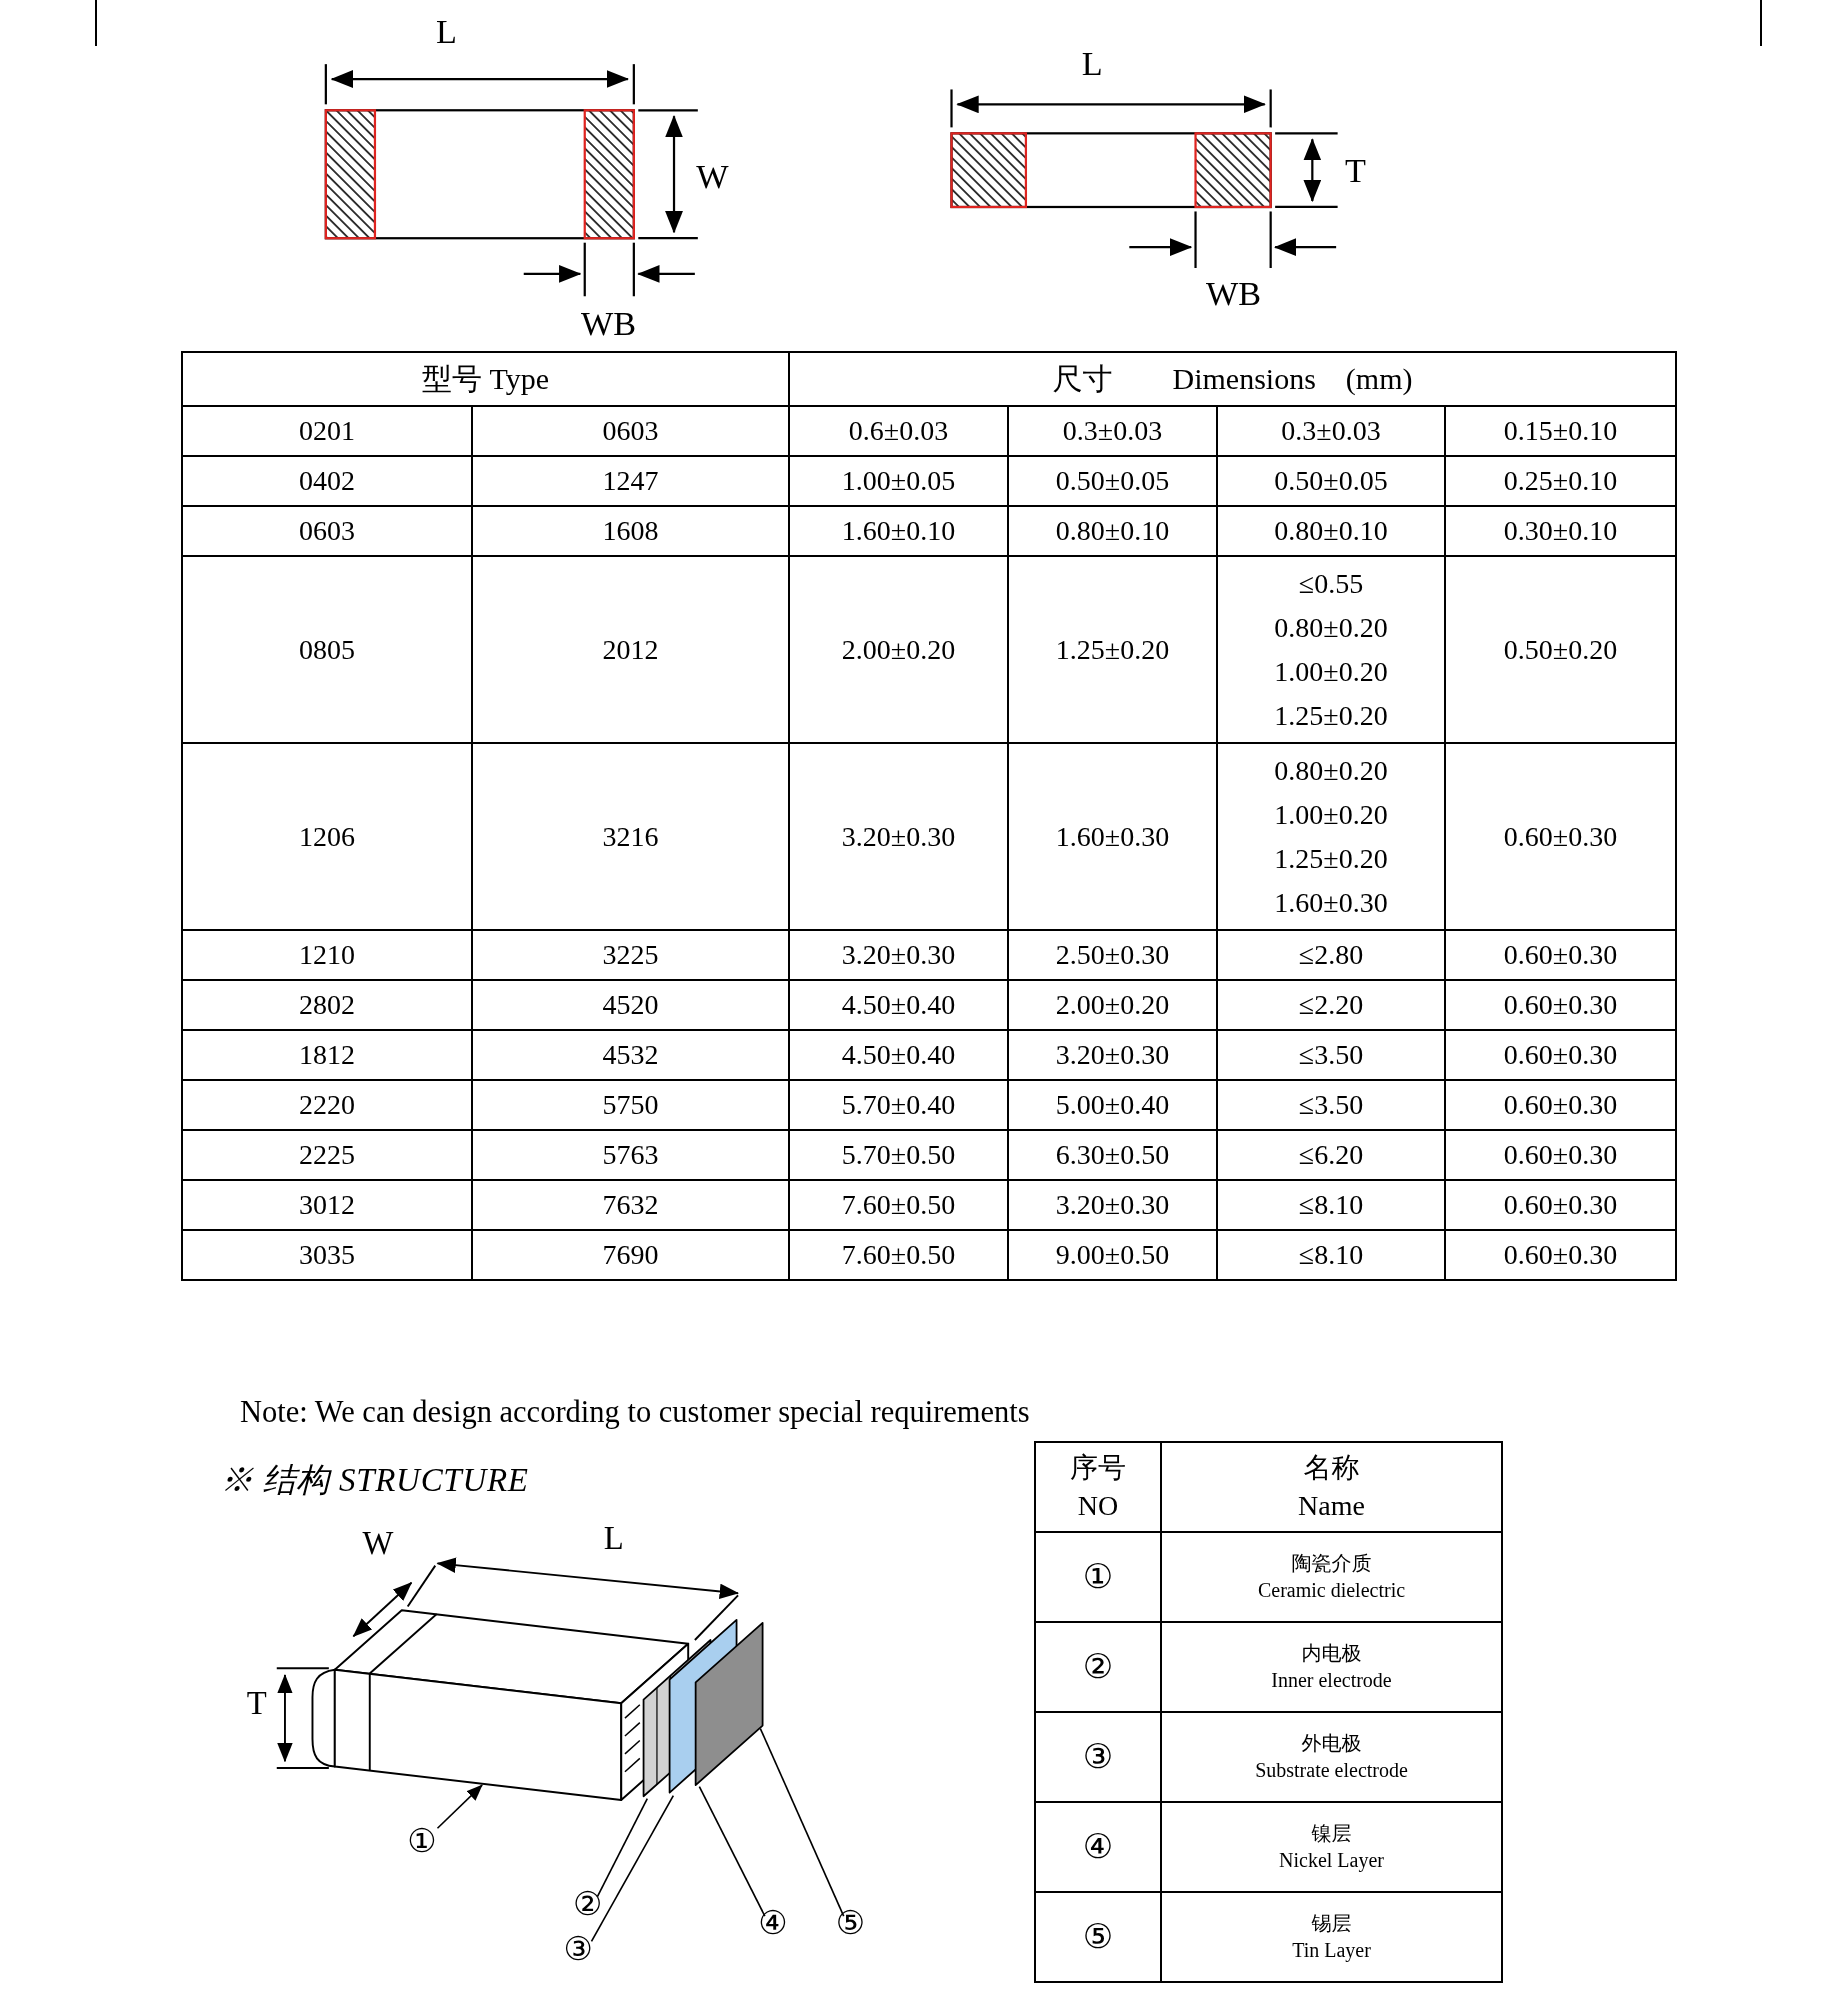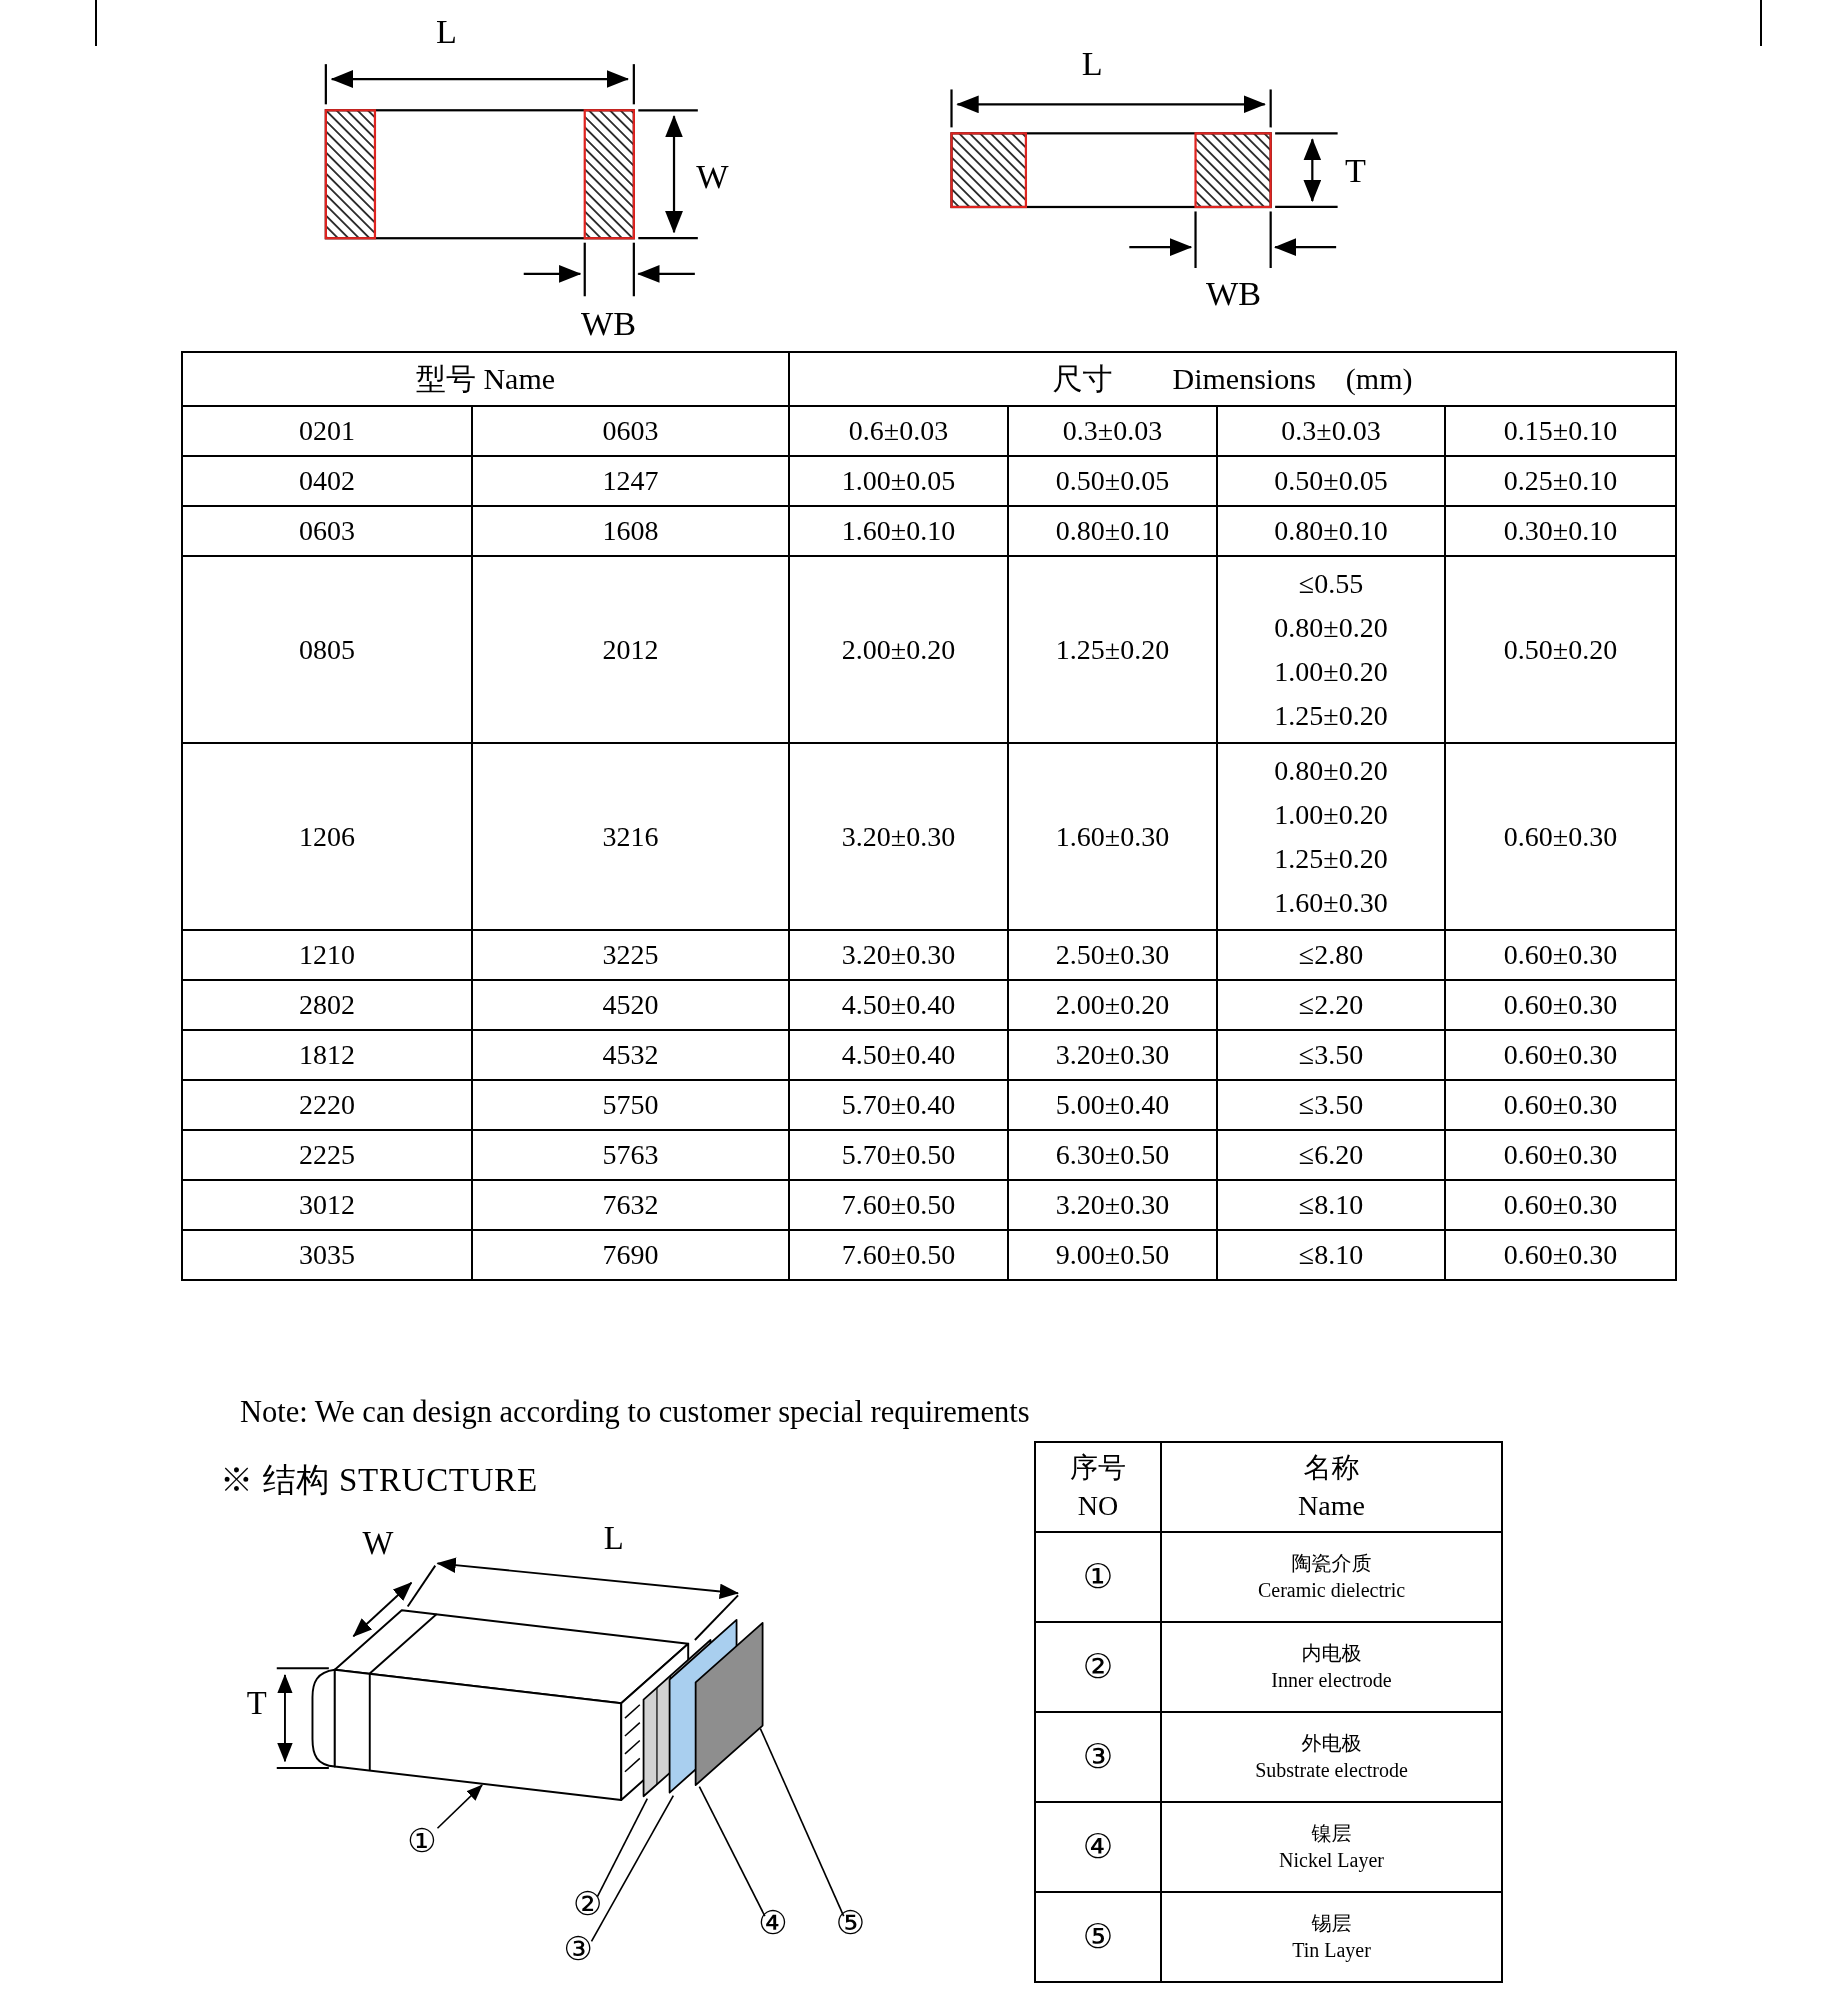--- a/index.html
+++ b/index.html
@@ -18,21 +18,21 @@
   th,td{border:2.2px solid #000;text-align:center;vertical-align:middle;font-weight:normal;padding:0;white-space:pre-line;}
 
   .dim-table{left:181px;top:351px;width:1494px;}
   .dim-table thead tr.group-row th{height:52px;font-size:30px;}
   .dim-table thead tr.sub-row th{height:92px;font-size:28px;line-height:1.32;}
   .dim-table tbody td{height:48px;font-size:28px;line-height:1.2;}
   .dim-table tbody td.t-multi{line-height:44px;padding:4.5px 0;}
 
   .note-cn{position:absolute;left:240px;top:1348px;font-size:31px;}
   .note-en{position:absolute;left:240px;top:1395px;font-size:30.5px;}
-  .structure-heading{position:absolute;left:220px;top:1458px;font-size:33px;letter-spacing:0.7px;}
+  .structure-heading{position:absolute;left:220px;top:1458px;font-size:33px;letter-spacing:0.7px;font-style:italic;}
 
   .structure-table{left:1034px;top:1441px;width:467px;}
   .structure-table th{height:88px;font-size:28px;line-height:1.35;}
   .structure-table td{height:88px;font-size:20px;line-height:1.35;}
   .structure-table td.no-cell{font-family:"DejaVu Sans",sans-serif;font-size:34px;}
 </style>
 </head>
 <body>
 
 <div class="page">
@@ -93,21 +93,21 @@
     <colgroup>
       <col style="width:290px">
         <col style="width:317px">
         <col style="width:219px">
       <col style="width:209px">
         <col style="width:228px">
         <col style="width:231px">
     </colgroup>
     <thead>
       <tr class="group-row">
-        <th colspan="2">型号 Name</th>
+        <th colspan="2">型号 Type</th>
         <th colspan="4">尺寸　　Dimensions　(mm)</th>
       </tr>
     </thead>
     <tbody>
         <tr>
           <td>0201</td>
           <td>0603</td>
           <td>0.6±0.03</td>
           <td>0.3±0.03</td>
           <td>0.3±0.03</td>

